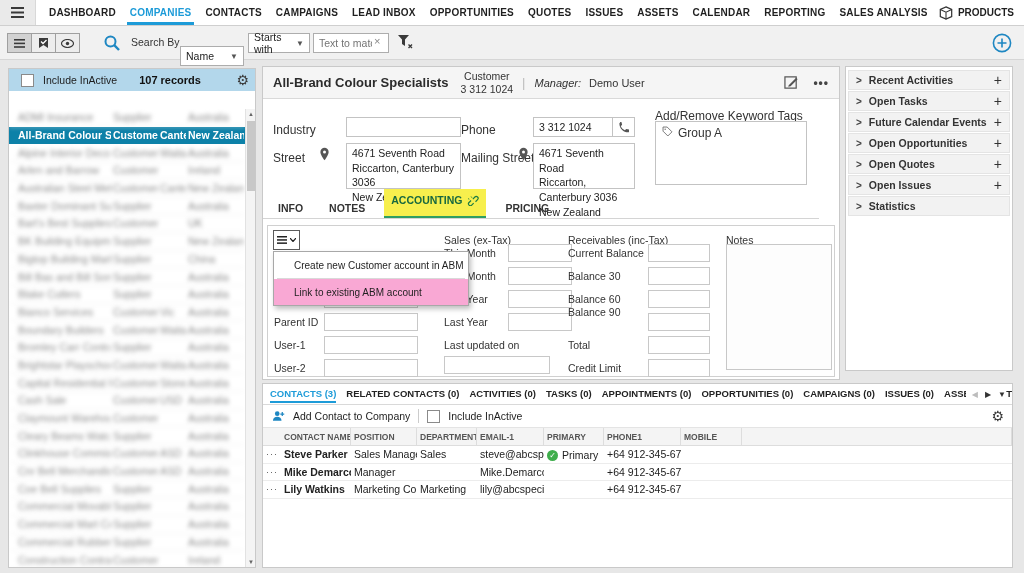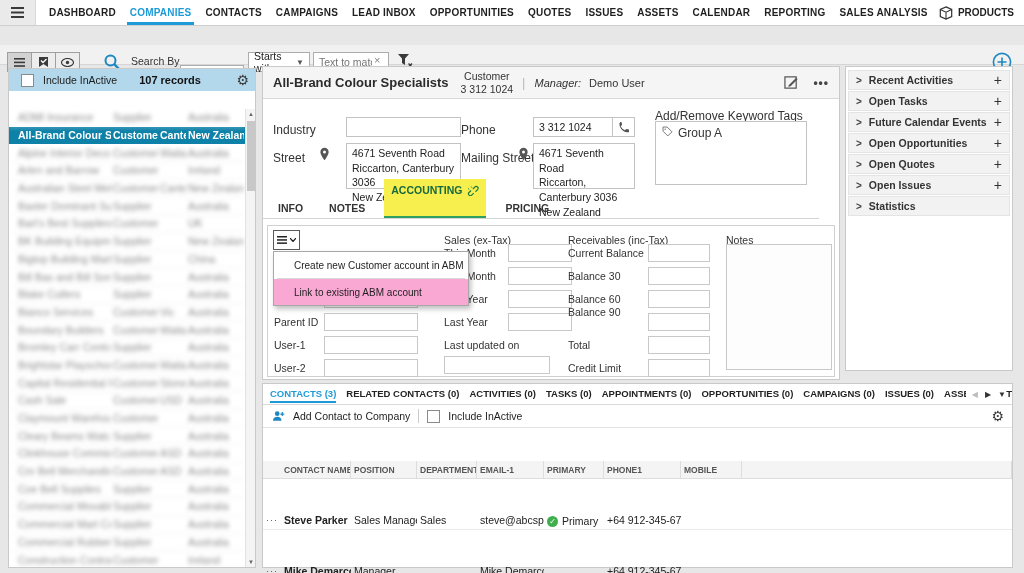--- a/index.html
+++ b/index.html
@@ -11,21 +11,21 @@
   #topnav { left:0; top:0; width:1024px; height:26px; background:#fff; border-bottom:1px solid #cfcfcf; display:flex; align-items:stretch; }
   #nav-burger { width:36px; background:#eaeaea; border-right:1px solid #d8d8d8; display:flex; align-items:center; justify-content:center; }
   #nav-items { display:flex; align-items:stretch; margin-left:6px; }
   .nav-item { display:flex; align-items:center; padding:0 7px; font-size:10px; font-weight:bold; color:#1f1f1f; letter-spacing:.2px; cursor:default; position:relative; }
   .nav-item.active { color:#1d9bd8; }
   .nav-item.active::after { content:""; position:absolute; left:4px; right:4px; bottom:0; height:3px; background:#1d9bd8; }
   #nav-right { margin-left:auto; display:flex; align-items:center; padding-right:10px; gap:5px; }
   #nav-right .lbl { font-size:10px; font-weight:bold; color:#1f1f1f; }
 
   
-  #toolbar { left:0; top:26px; width:1024px; height:20px; background:#f1f1f1; border-bottom:1px solid #d6d6d6;margin-top:19px; }
+  #toolbar { left:0; top:26px; width:1024px; height:34px; background:#f1f1f1; border-bottom:1px solid #d6d6d6; }
   .btngroup { left:8px; top:7px; display:flex; }
   .tbtn { width:25px; height:20px; border:1px solid #9f9f9f; background:#ededed; display:flex; align-items:center; justify-content:center; margin-left:-1px; }
   .tbtn.pressed { background:#d2d2d2; }
   .tb-label { font-size:10.5px; color:#333; }
   .select { height:20px; background:#fff; border:1px solid #adadad; display:flex; align-items:center; justify-content:space-between; padding:0 5px; font-size:10.5px; color:#222; }
   .caret { font-size:8px; color:#555; }
   #match-input { left:313px; top:7px; width:76px; height:20px; border:1px solid #adadad; background:#fff; font-size:10.5px; color:#222; padding:0 16px 0 5px; font-family:"Liberation Sans",sans-serif; }
   .clear-x { left:374px; top:9px; font-size:11px; color:#888; }
   #add-record { right:12px; top:7px; }
 
@@ -62,21 +62,21 @@
   .ibox { border:1px solid #c3c3c3; background:#fff; }
   .mlbox { font-size:10.5px; color:#222; padding:2px 5px; line-height:1.4; white-space:pre-line; }
   .phone-wrap { display:flex; }
   .phone-wrap .pv { flex:1; font-size:10.5px; color:#222; padding:3px 5px; overflow:hidden; white-space:nowrap; }
   .phone-btn { width:22px; border-left:1px solid #c3c3c3; display:flex; align-items:center; justify-content:center; }
   .tagchip { display:flex; align-items:flex-start; gap:5px; padding:4px 6px; font-size:12px; color:#333; }
 
   
   #info-tabs { left:0; top:128px; width:556px; height:24px; border-bottom:1px solid #d4d4d4; display:flex; align-items:flex-end; padding-left:8px; gap:12px; }
   .tab { font-size:10.5px; font-weight:bold; color:#333; padding:5px 7px 4px; }
-  .tab.active { background:#f7ef4d; color:#17683f; display:flex; align-items:center; gap:4px; border-bottom:2px solid #2f9e63; padding-bottom:20px; }
+  .tab.active { background:#f7ef4d; color:#17683f; display:flex; align-items:center; gap:4px; border-bottom:2px solid #2f9e63; padding-bottom:10px; }
 
   
   #acc-panel { left:4px; top:158px; width:568px; height:152px; border:1px solid #d0d0d0; background:#fff; }
   #acc-menu-btn { left:5px; top:4px; width:27px; height:20px; border:1px solid #5a5a5a; background:#fff; display:flex; align-items:center; justify-content:center; gap:3px; }
   #acc-dropdown { left:5px; top:25px; width:196px; background:#fff; border:1px solid #a8a8a8; box-shadow:2px 3px 5px rgba(0,0,0,.25); z-index:6; }
   .dd-item { height:26px; display:flex; align-items:center; padding-left:20px; font-size:10px; color:#1f1f1f; white-space:nowrap; }
   .dd-item.hl { background:#f9a8d4; }
   .dd-sep { border-top:1px solid #d9d9d9; margin:0 3px; }
   .sec-head { font-size:10.5px; color:#333; }
   .acc-input { position:absolute; height:18px; border:1px solid #c8c8c8; background:#fff; }
@@ -89,21 +89,21 @@
   .btab { font-size:9.5px; font-weight:bold; color:#222; margin-right:10px; white-space:nowrap; position:relative; padding:3px 0 4px; }
   .btab.active { color:#1d9bd8; }
   .btab.active::after { content:""; position:absolute; left:0; right:0; bottom:0; height:2px; background:#1d9bd8; }
   #btab-ctrl { position:absolute; right:6px; top:0; height:100%; display:flex; align-items:center; gap:7px; background:#fff; padding-left:6px; }
   #btab-ctrl span { font-size:8px; color:#333; }
   #btab-ctrl .dim { color:#bdbdbd; }
   #contacts-toolbar { height:23px; border-bottom:1px solid #e4e4e4; display:flex; align-items:center; padding:0 8px; gap:8px; position:relative; }
   #contacts-toolbar .act-label { font-size:10.5px; color:#1f1f1f; }
   .vsep { width:1px; height:14px; background:#ccc; }
   #contacts-gear { position:absolute; right:8px; }
-  .cgrid { display:grid; grid-template-columns:18px 70px 66px 60px 67px 60px 77px 61px 1fr; align-items:center;margin-top:33px; }
+  .cgrid { display:grid; grid-template-columns:18px 70px 66px 60px 67px 60px 77px 61px 1fr; align-items:center; }
   #cgrid-head { height:18px; background:#f4f4f4; border-bottom:1px solid #ddd; }
   #cgrid-head div { font-size:8.5px; font-weight:bold; color:#555; height:100%; display:flex; align-items:center; padding-left:3px; border-right:1px solid #ddd; overflow:hidden; white-space:nowrap; }
   #cgrid-head div:first-child { border-right:none; }
   .crow { height:17.5px; border-bottom:1px solid #ececec; font-size:10.5px; color:#222; }
   .crow div { overflow:hidden; white-space:nowrap; padding-left:3px; }
   .crow .cmenu { color:#555; font-size:9px; letter-spacing:1px; }
   .crow .cname { font-weight:bold; }
   .pbadge { display:inline-flex; align-items:center; gap:4px; }
   .pbadge .pc { width:11px; height:11px; border-radius:50%; background:#3fae4c; color:#fff; font-size:8px; display:inline-flex; align-items:center; justify-content:center; flex:none; }
 

